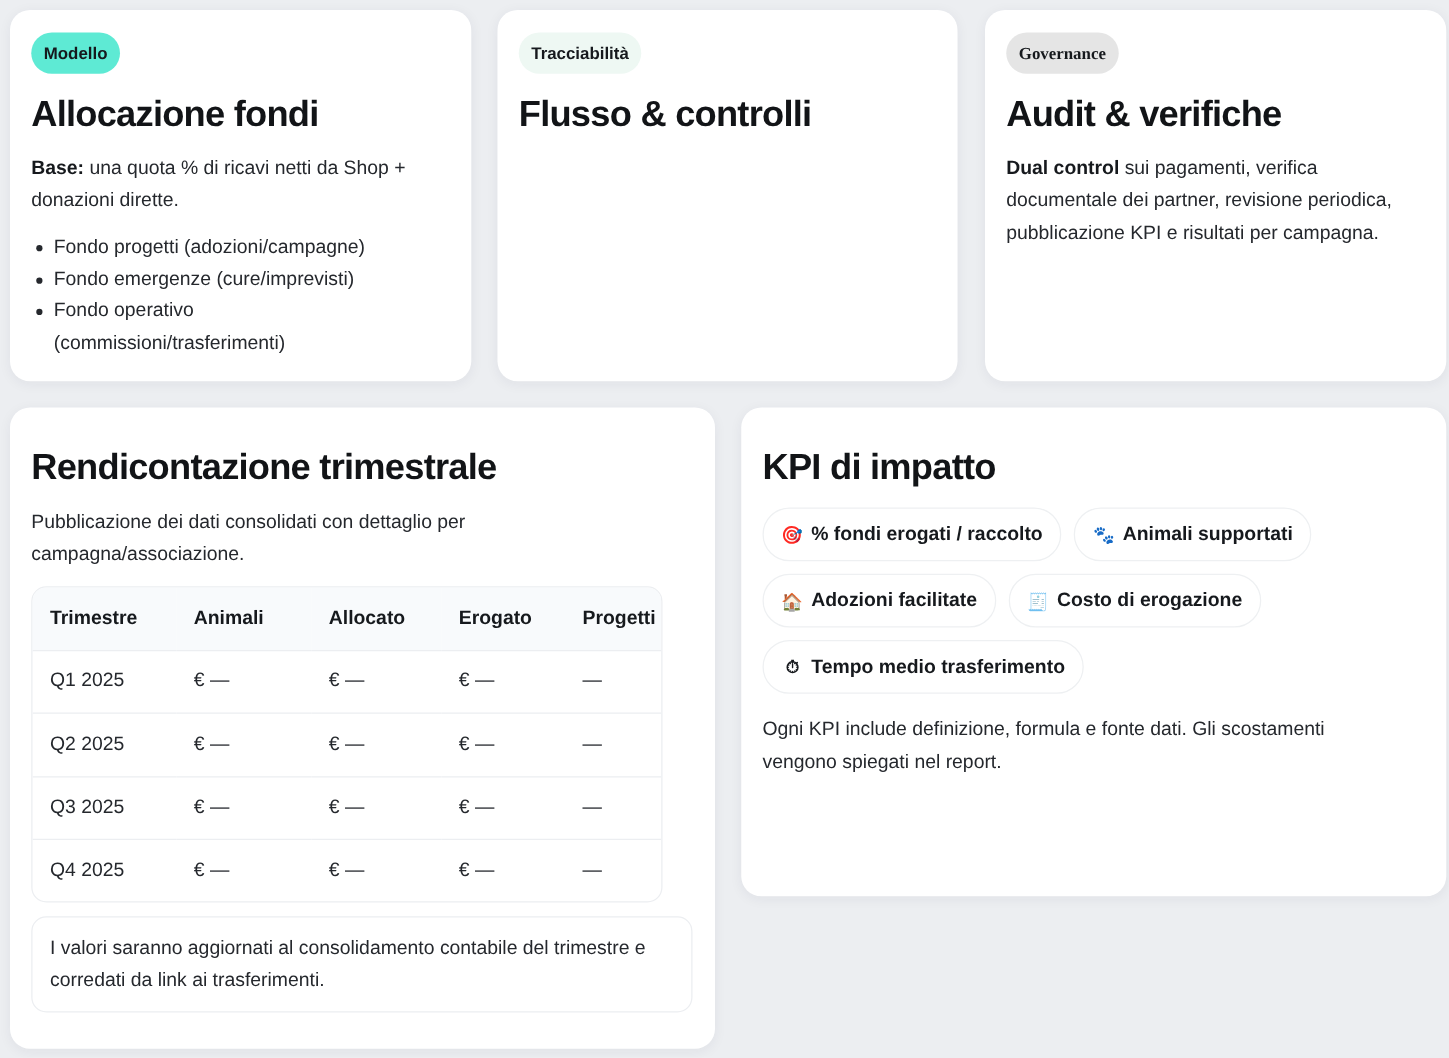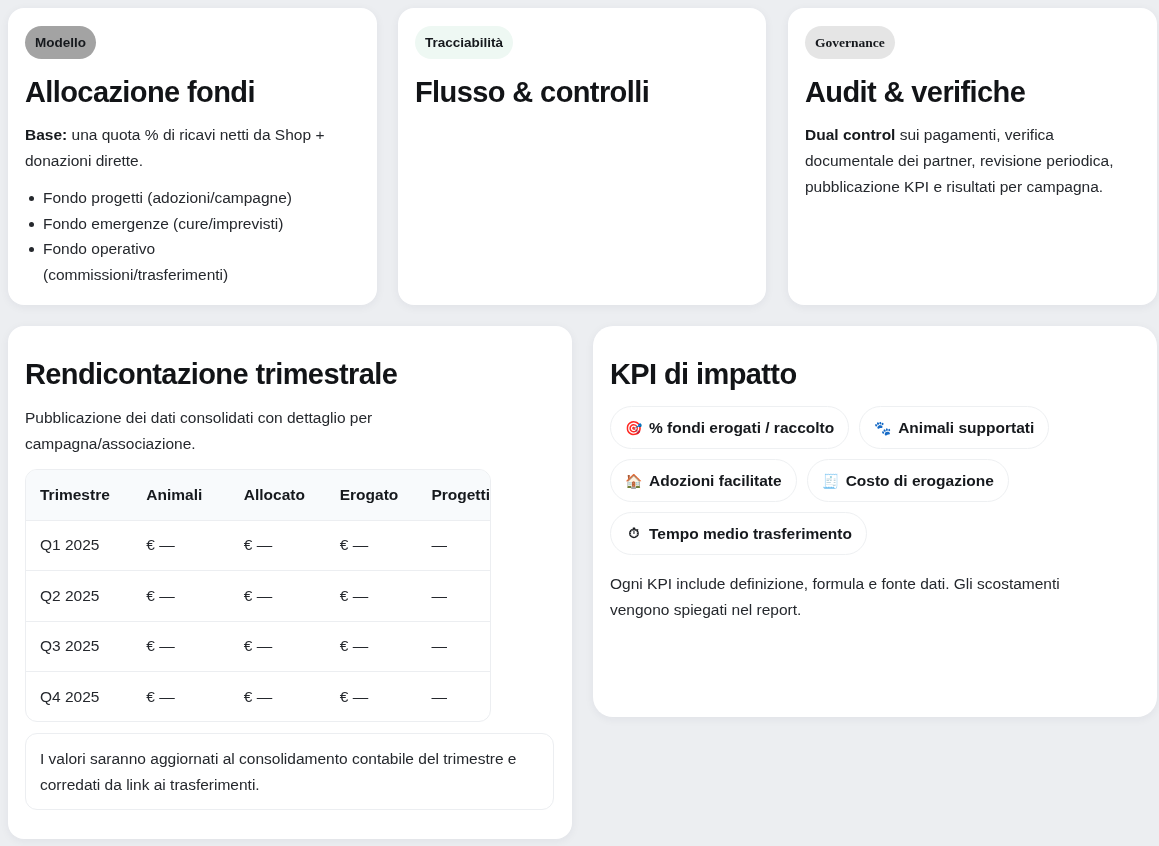--- a/index.html
+++ b/index.html
@@ -13,34 +13,34 @@
   .card {
     position: absolute;
     background: #ffffff;
     border-radius: 16px;
     box-shadow: 0 2px 10px rgba(30,40,60,0.06);
   }
   #c1 { left: 8px;   top: 8px;  width: 369px; height: 297px; }
   #c2 { left: 398px; top: 8px;  width: 368px; height: 297px; }
   #c3 { left: 788px; top: 8px;  width: 369px; height: 297px; }
   #c4 { left: 8px;   top: 326px; width: 564px; height: 513px; }
-  #c5 { left: 593px; top: 326px; width: 564px; height: 391px; border-radius: 20px; }
+  #c5 { left: 593px; top: 326px; width: 564px; height: 391px; }
 
   .badge {
     position: absolute;
     left: 17px; top: 18px;
     height: 33px;
     padding: 0 10px;
     border-radius: 17px;
     font-size: 13.5px;
     font-weight: 700;
     line-height: 33px;
     color: #16191d;
   }
-  .badge.blue  { background: #a3a3a3; }
+  .badge.blue  { background: #5eead4; }
   .badge.green { background: #eef8f3; }
   .badge.peach { background: #e5e5e5; font-family: Liberation Serif, serif; }
 
   .h2 {
     position: absolute;
     left: 17px;
     font-family: Liberation Sans, sans-serif;
     font-weight: 700;
     font-size: 29px;
     letter-spacing: -0.6px;
@@ -72,21 +72,21 @@
     left: 4px; top: 11px;
     width: 5px; height: 5px;
     border-radius: 50%;
     background: #25282d;
   }
 
   
   .table-wrap {
     position: absolute;
     left: 17px; top: 143px;
-    width: 466px; height: 253px;
+    width: 505px; height: 253px;
     border: 1px solid #eceef1;
     border-radius: 12px;
     overflow: hidden;
   }
   table { width: 100%; border-collapse: collapse; font-size: 15.5px; }
   thead tr { background: #f8fafc; height: 50px; }
   th { text-align: left; font-weight: 700; color: #16191d; padding-left: 14px; }
   td { padding-left: 14px; color: #25282d; height: 50.5px; border-top: 1px solid #eceef1; }
   thead th:nth-child(1), tbody td:nth-child(1) { width: 115px; }
   thead th:nth-child(2), tbody td:nth-child(2) { width: 108px; }

